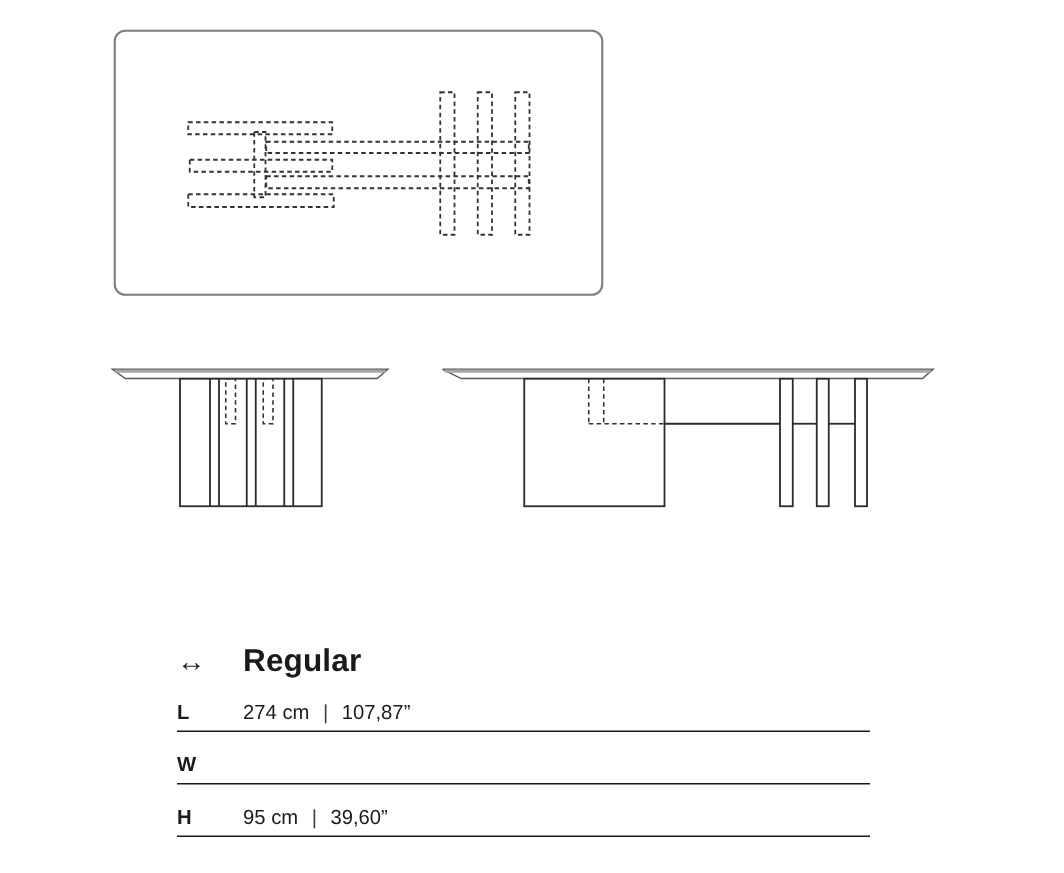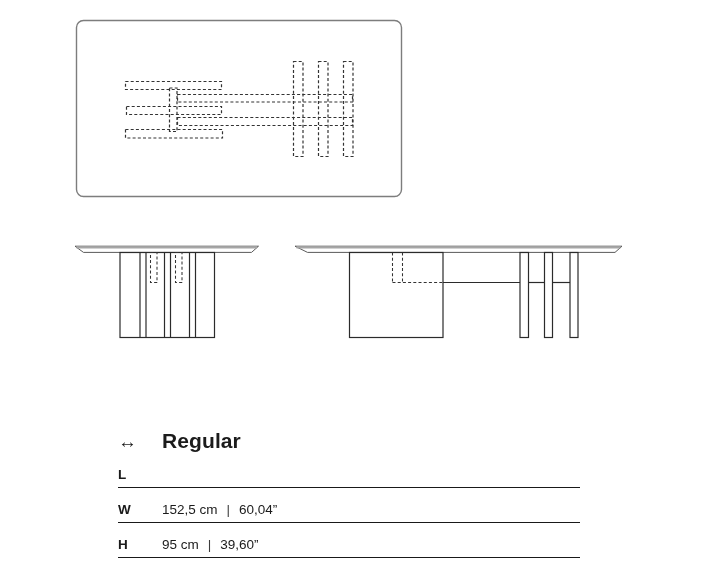--- a/index.html
+++ b/index.html
@@ -130,27 +130,27 @@
   </svg>
 
   <div class="spec">
     <div class="spec-header">
       <span class="spec-icon">↔</span>
       <span class="spec-title">Regular</span>
     </div>
 
     <div class="spec-row">
       <span class="spec-label">L</span>
+      <span class="spec-value">
+        <span>274 cm</span><span class="sep">|</span><span>107,87”</span>
+      </span>
     </div>
 
     <div class="spec-row">
       <span class="spec-label">W</span>
-      <span class="spec-value">
-        <span>152,5 cm</span><span class="sep">|</span><span>60,04”</span>
-      </span>
     </div>
 
     <div class="spec-row">
       <span class="spec-label">H</span>
       <span class="spec-value">
         <span>95 cm</span><span class="sep">|</span><span>39,60”</span>
       </span>
     </div>
   </div>
 

